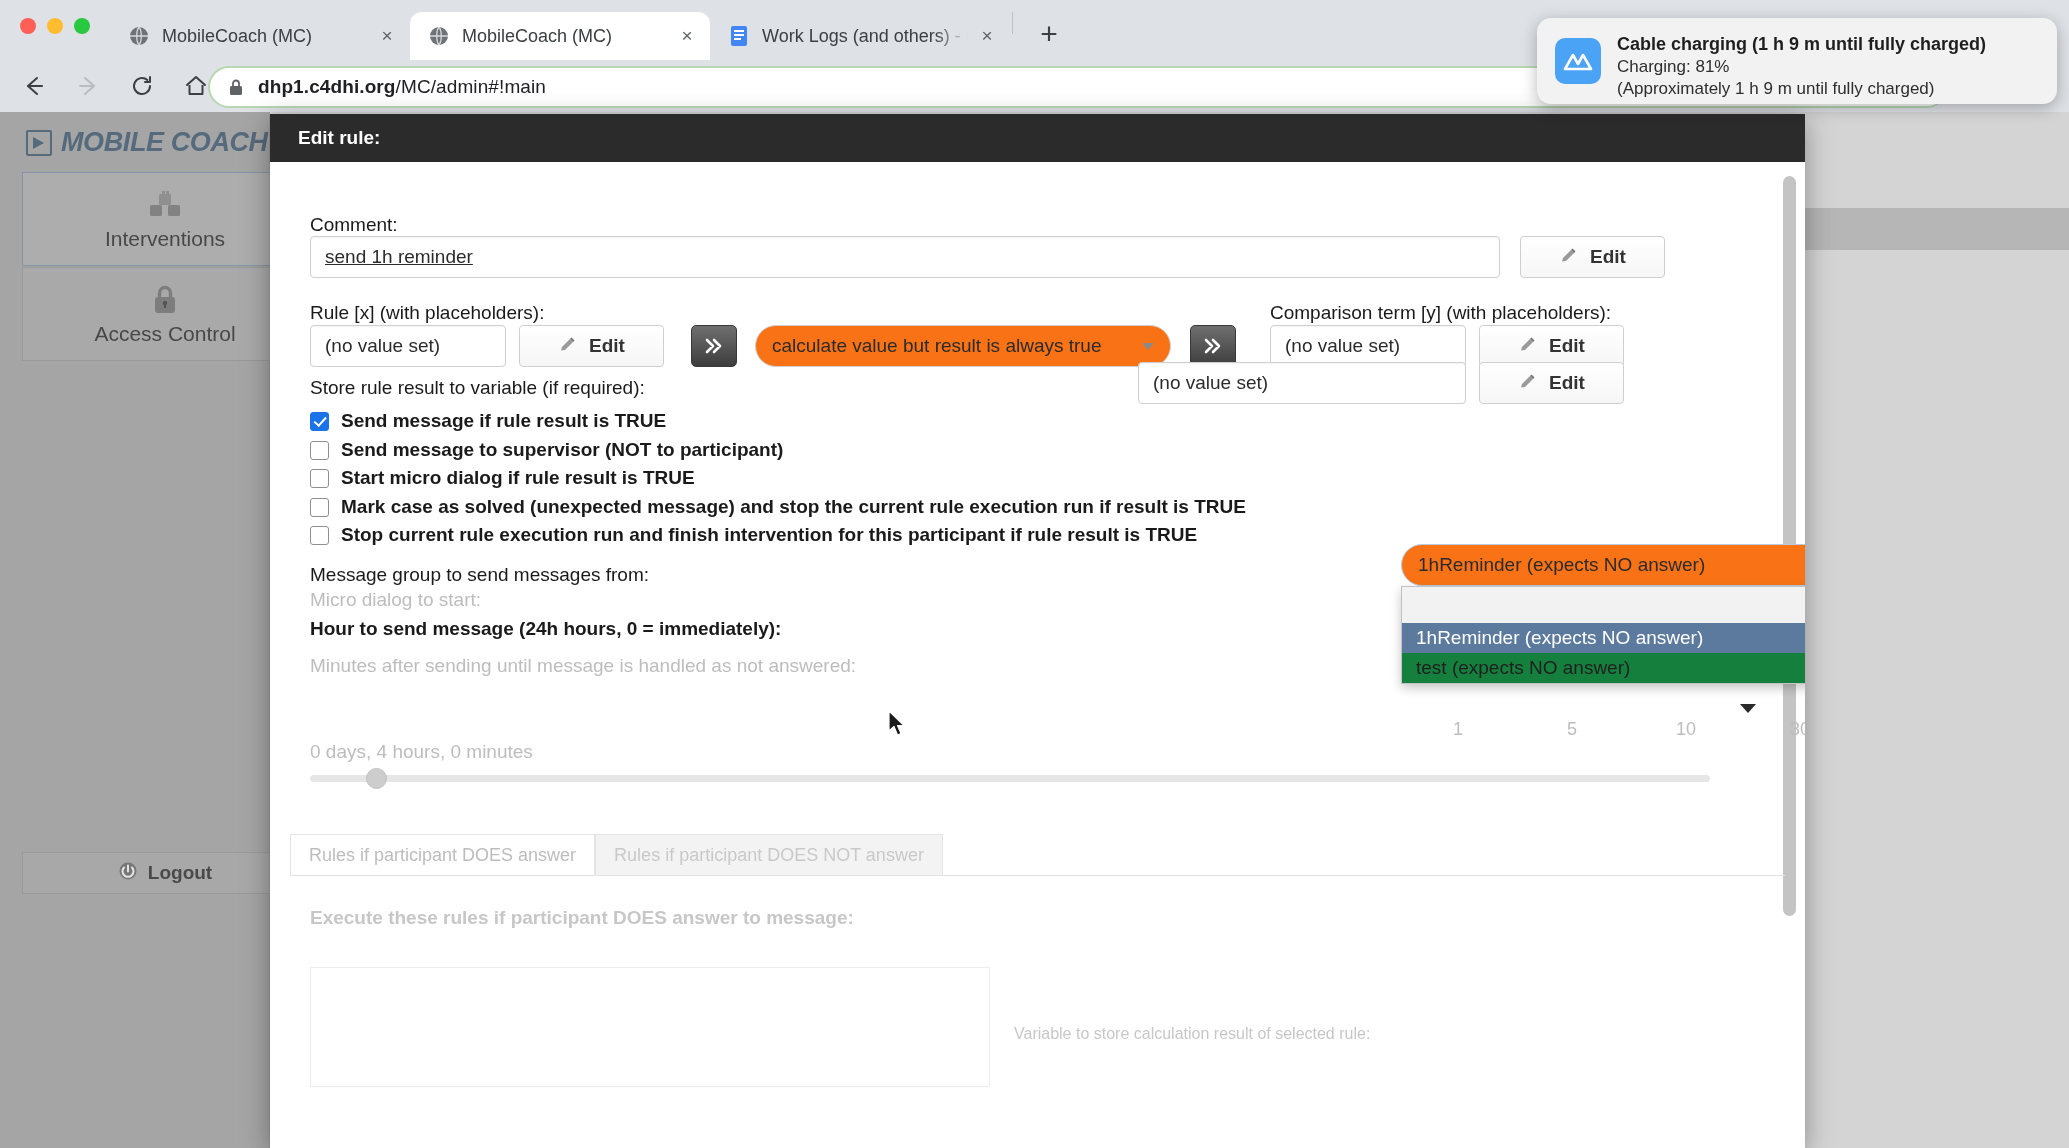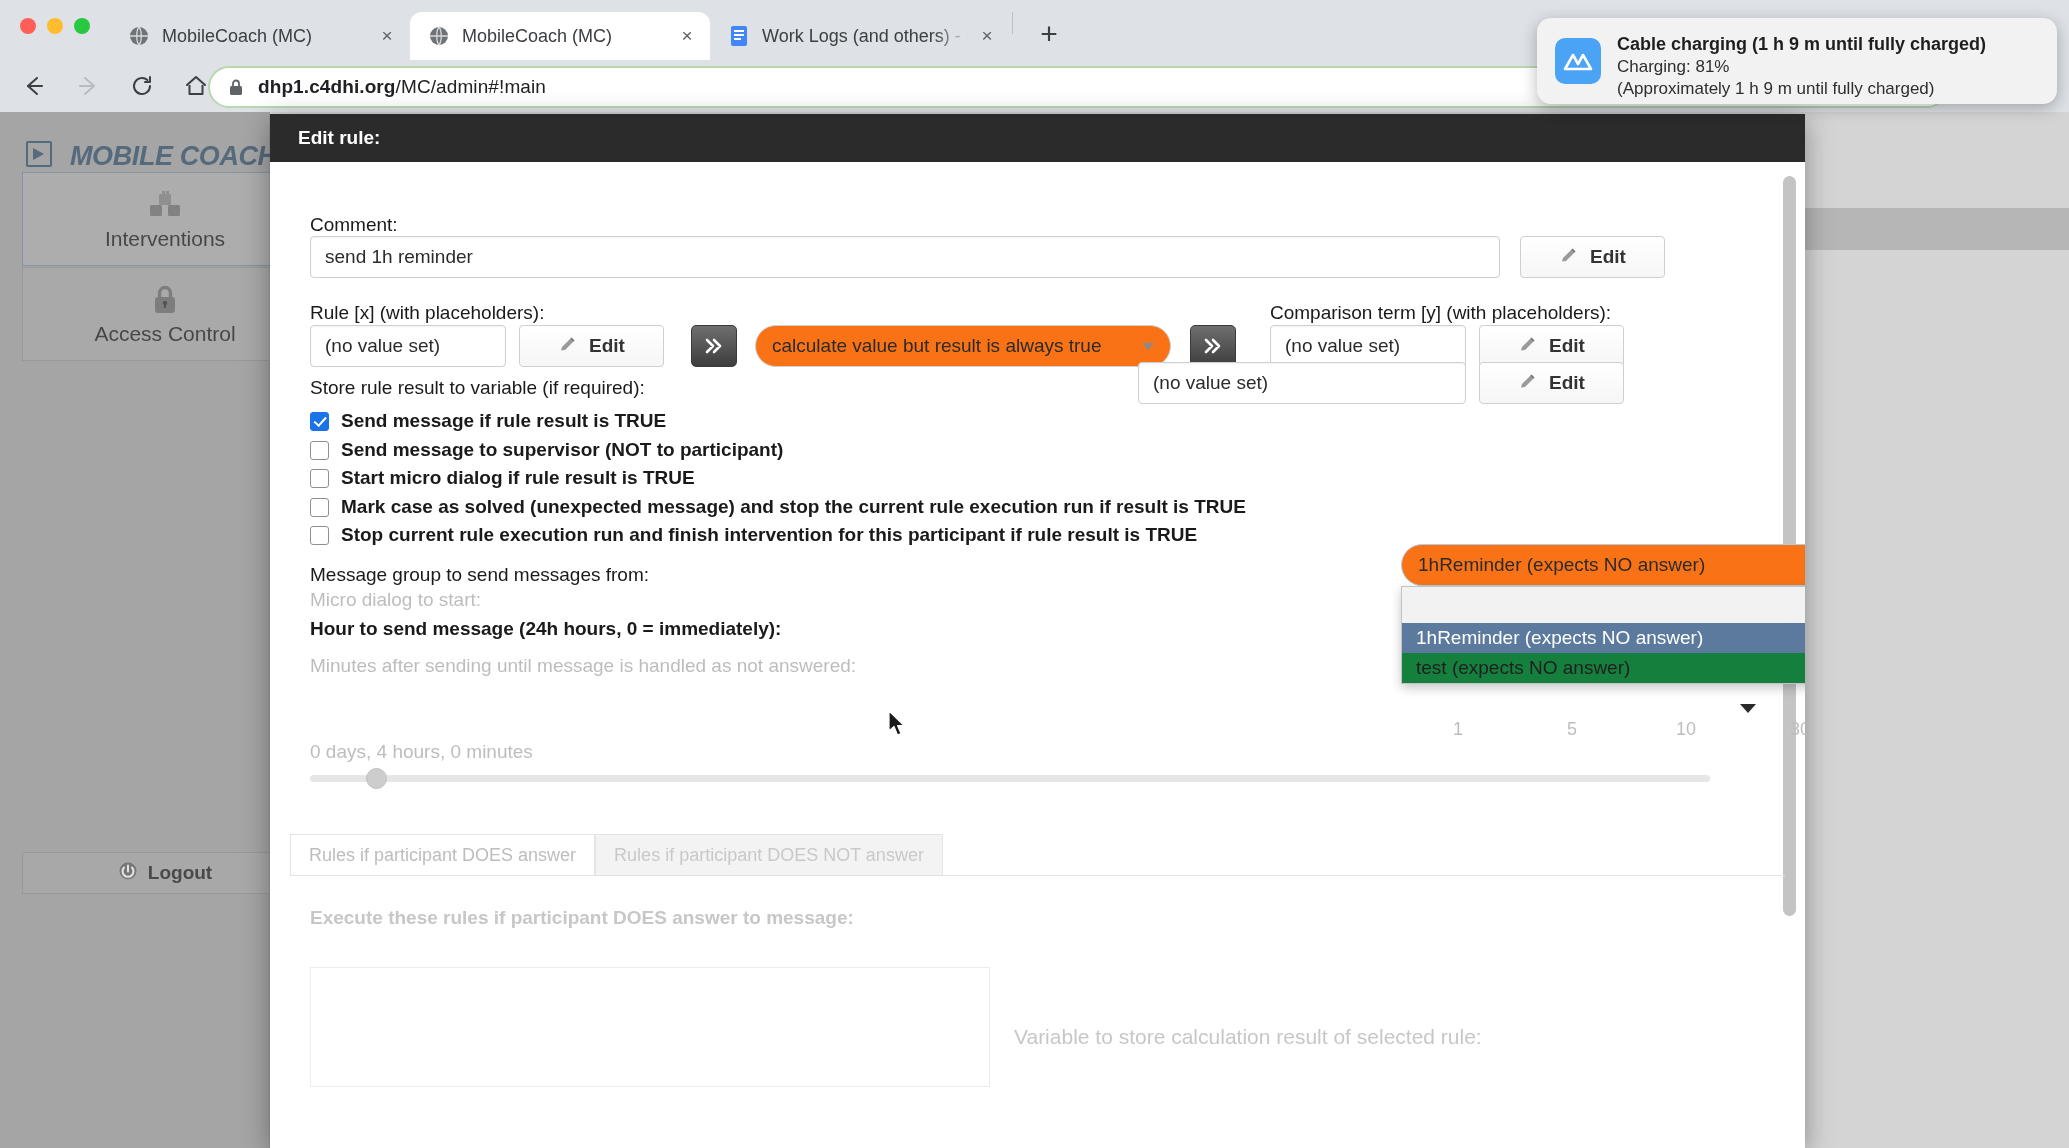--- a/index.html
+++ b/index.html
@@ -85,22 +85,22 @@
   #app {
     position: absolute; left: 0; top: 112px; width: 2069px; height: 1036px;
     background: #ffffff;
   }
   #sidebar {
     position: absolute; left: 0; top: 0; width: 270px; height: 1036px;
     background: #aaaaaa;
     border-right: 1px solid #9b9b9b;
   }
   #brand {
-    position: absolute; left: 26px; top: 29px;
-    display: flex; gap: 18px;
+    position: absolute; left: 26px; top: 15px;
+    display: flex; align-items: center; gap: 9px;
     font-size: 27px; font-weight: 700; font-style: italic;
     color: #3f5b73; white-space: nowrap; letter-spacing: -.4px;
   }
   #brand .logo-mark {
     width: 26px; height: 26px; flex: 0 0 26px;
     border: 2px solid #3f5b73; border-radius: 2px;
     position: relative;
   }
   #brand .logo-mark::after {
     content: ""; position: absolute; left: 5px; top: 5px;
@@ -294,21 +294,21 @@
   #tabpanel-label {
     position: absolute; left: 40px; top: 1002px;
     font-size: 19px; font-weight: 700; color: #c7c7c7; white-space: nowrap;
   }
   #panel-left-box {
     position: absolute; left: 40px; top: 1062px; width: 680px; height: 120px;
     border: 1px solid #ececec; background: #fff;
   }
   #panel-right-label {
     position: absolute; left: 744px; top: 1120px;
-    font-size: 21px; color: #c7c7c7; white-space: nowrap;
+    font-size: 16px; color: #c7c7c7; white-space: nowrap;
   }
 
   
   #cursor {
     position: absolute; left: 1158px; top: 662px;
     width: 20px; height: 28px; z-index: 60;
   }
 
   
   #notification {
@@ -494,21 +494,21 @@
     <span>Edit rule:</span>
   </div>
 
   <div id="modal-body">
 
     <div id="modal-scrollbar"></div>
 
     <div class="row" style="top:52px">
       <span class="lbl">Comment:</span>
     </div>
-    <div class="txtfield" style="position:absolute;left:40px;top:74px;width:1190px;">
+    <div class="txtfield" style="position:absolute;left:40px;top:74px;width:1190px;text-decoration:underline;">
       <span>send 1h reminder</span>
     </div>
     <div class="editbtn" style="position:absolute;left:1250px;top:74px;">
       <span>
         <svg width="20" height="20" viewBox="0 0 20 20">
             <path d="M3 16.5l1-3.5L13 4l3 3-9 9-4 .5z" fill="#9a9a9a"></path>
             <path d="M13 4l3 3" stroke="#6f6f6f" stroke-width="1.4"></path>
           </svg>
       </span>
       <span>Edit</span>

